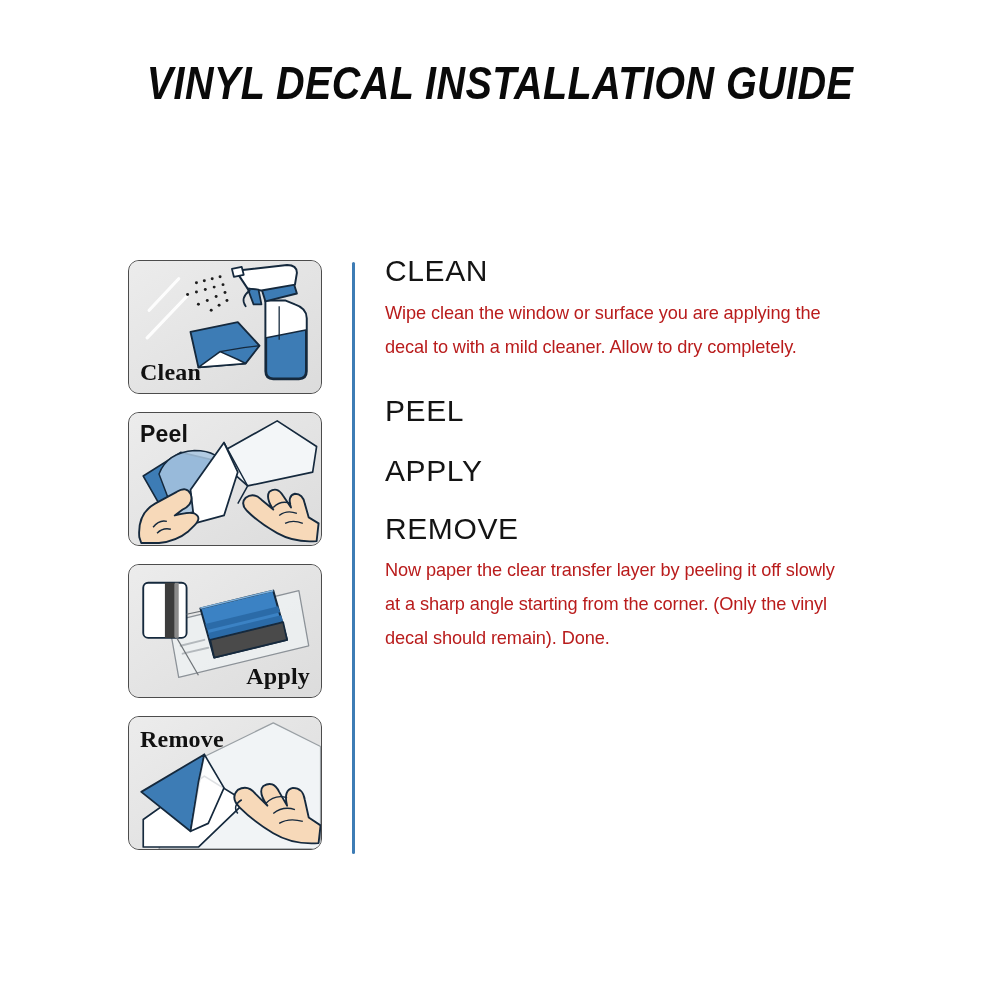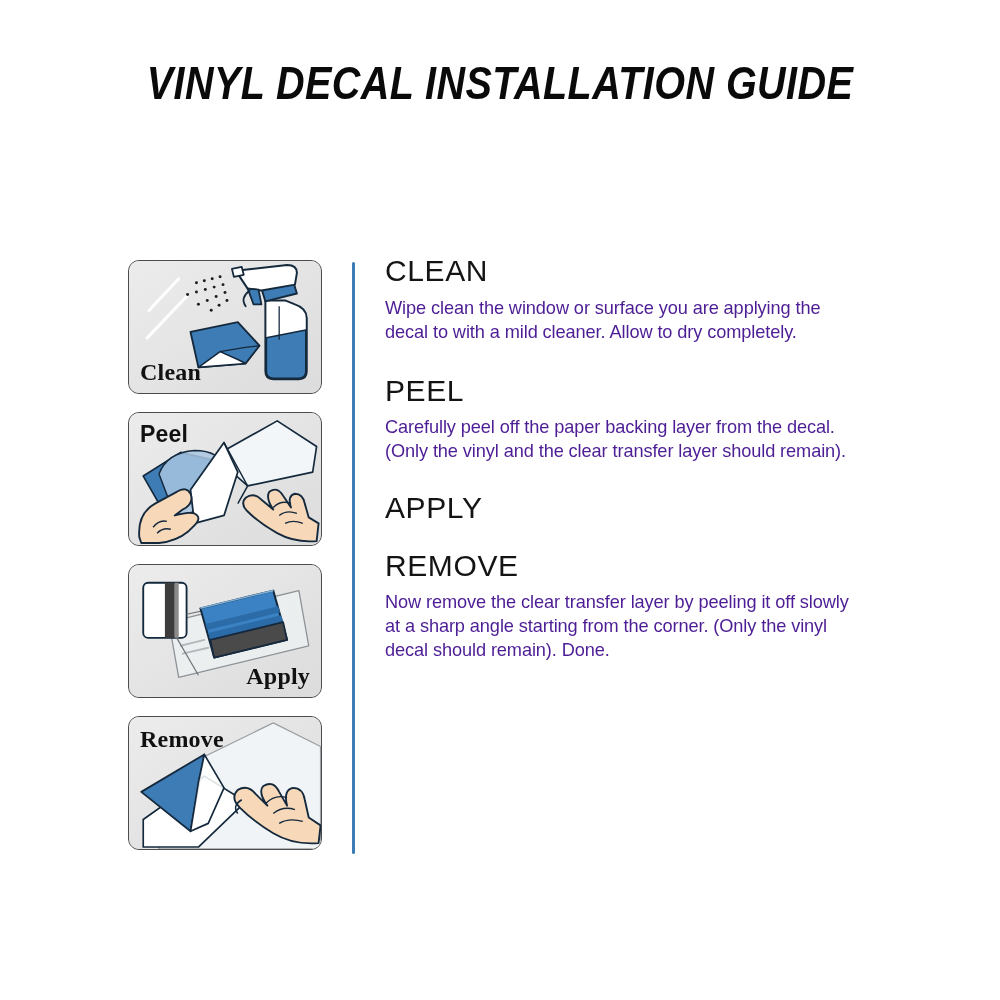--- a/index.html
+++ b/index.html
@@ -117,22 +117,22 @@
     font-weight: normal;
     letter-spacing: 0.6px;
     color: #141414;
     line-height: 1.05;
     margin-bottom: 9px;
   }
   .step-desc {
     font-family: "Liberation Sans", sans-serif;
     font-size: 18.2px;
     font-weight: normal;
-    line-height: 24px;
-    color: #4c1d95;
+    line-height: 34px;
+    color: #b91c1c;
     letter-spacing: -0.1px;
     white-space: pre-line;
   }
   #step-clean  { margin-bottom: 31px; }
   #step-peel   { margin-bottom: 29px; }
   #step-apply  { margin-bottom: 26px; }
   #step-remove { margin-bottom: 0; }
 </style>
 </head>
 <body>
@@ -305,30 +305,28 @@
   <div id="steps-column">
 
     <div class="step" id="step-clean">
       <div class="step-title">CLEAN</div>
       <div class="step-desc">Wipe clean the window or surface you are applying the
 decal to with a mild cleaner. Allow to dry completely.</div>
     </div>
 
     <div class="step" id="step-peel">
       <div class="step-title">PEEL</div>
-      <div class="step-desc">Carefully peel off the paper backing layer from the decal.
-(Only the vinyl and the clear transfer layer should remain).</div>
     </div>
 
     <div class="step" id="step-apply">
       <div class="step-title">APPLY</div>
     </div>
 
     <div class="step" id="step-remove">
       <div class="step-title">REMOVE</div>
-      <div class="step-desc">Now remove the clear transfer layer by peeling it off slowly
+      <div class="step-desc">Now paper the clear transfer layer by peeling it off slowly
 at a sharp angle starting from the corner. (Only the vinyl
 decal should remain). Done.</div>
     </div>
 
   </div>
 
 </div>
 
 </body></html>

